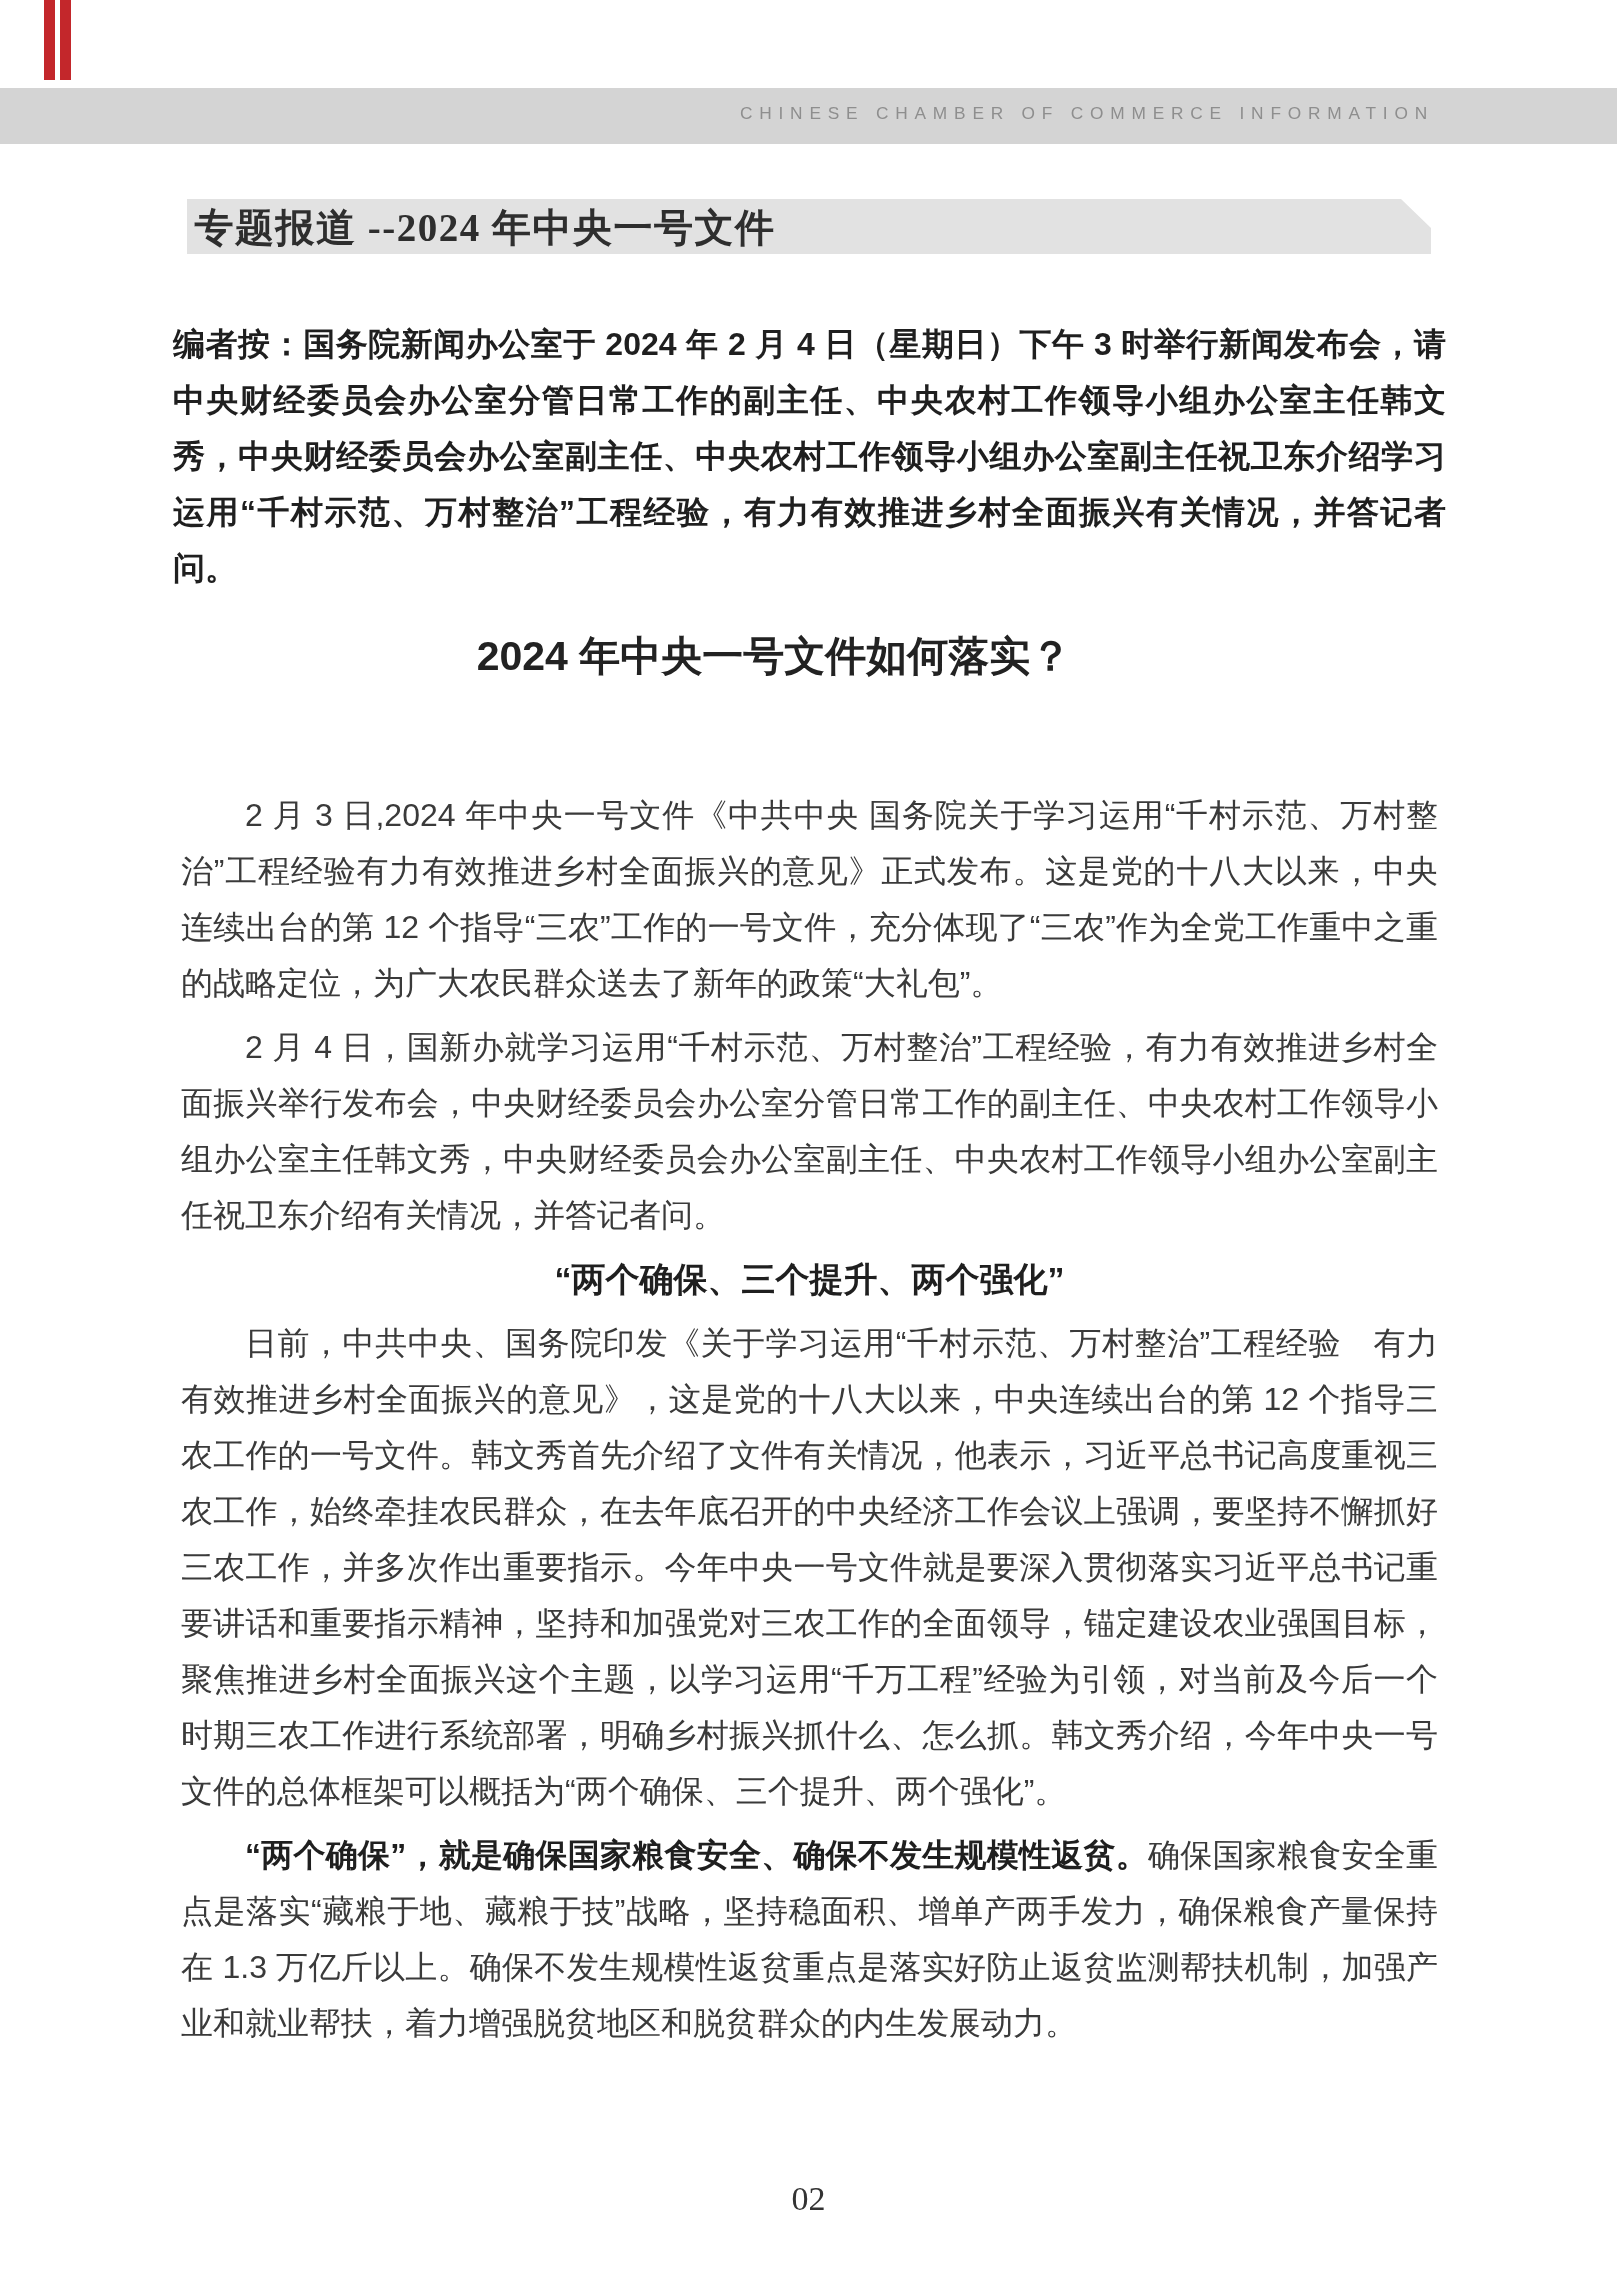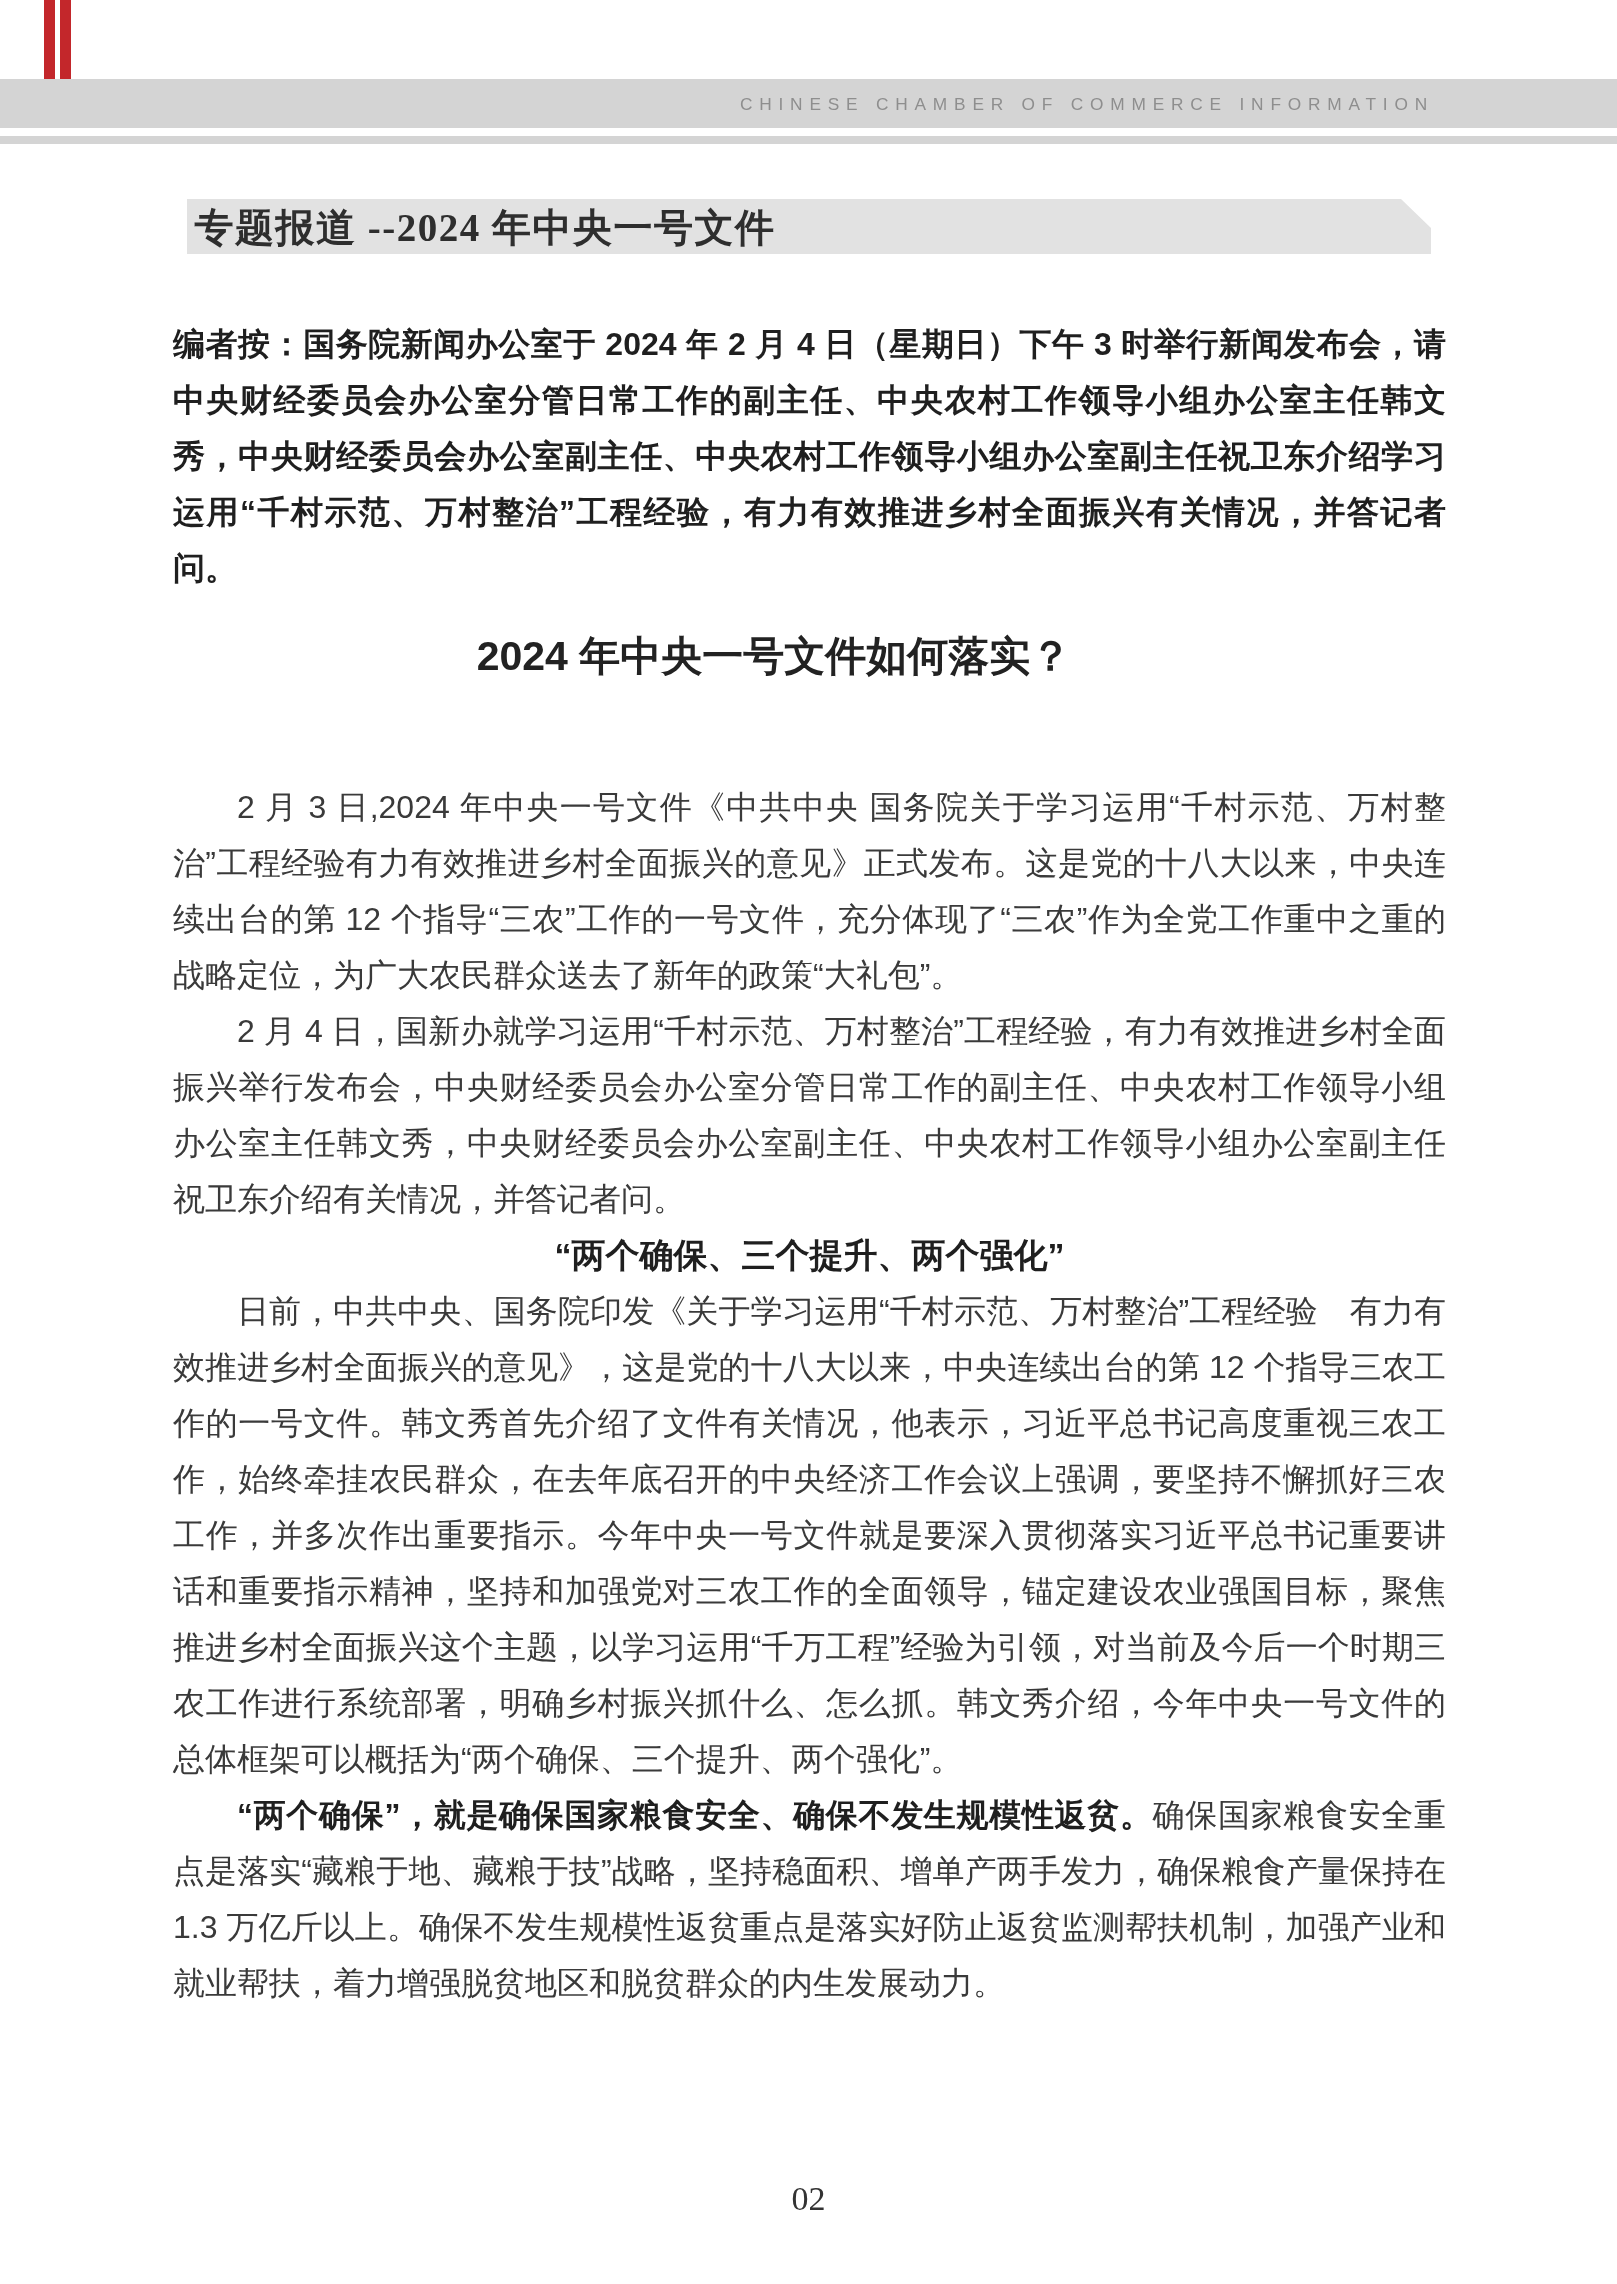--- a/index.html
+++ b/index.html
@@ -12,21 +12,21 @@
     overflow:hidden;
   }
   .abs{position:absolute;}
 
   
   .red-mark{left:44px;top:0;width:30px;height:80px;display:flex;gap:4.5px;}
   .red-bar{display:block;width:11.3px;height:80px;background:var(--accent-red,#c3272b);}
 
   
   .band1{
-    left:0;top:79px;width:1617px;height:49px;
+    left:0;top:88px;width:1617px;height:49px;
     background:var(--band-gray,#d4d4d4);
   }
   .band1-text{
     display:block;height:49px;line-height:50px;
     text-align:right;padding-right:183px;
     font-size:17.3px;letter-spacing:6.8px;
     color:#8e8e8e;font-weight:400;
     font-family:"Liberation Sans", sans-serif;
   }
   .band2{
@@ -61,21 +61,21 @@
     font-size:41px;font-weight:700;color:#222222;
   }
   .main-title .t-line{height:71px;line-height:71px;}
 
   
   .body-text{
     left:173px;top:779px;width:1273px;
     font-size:32px;line-height:56px;
     text-align:justify;color:#3a3a3a;
   }
-  .body-text p{margin:0;padding:0;}
+  .body-text p{margin:8px;padding:0;}
   .indent{text-indent:2em;}
   .subheading{
     text-align:center;text-indent:0;
     font-weight:700;font-size:34px;line-height:56px;
     color:#1f1f1f;
   }
   .bold-para{font-weight:700;color:#1f1f1f;}
   .body-text b{font-weight:700;color:#1f1f1f;}
 
   

